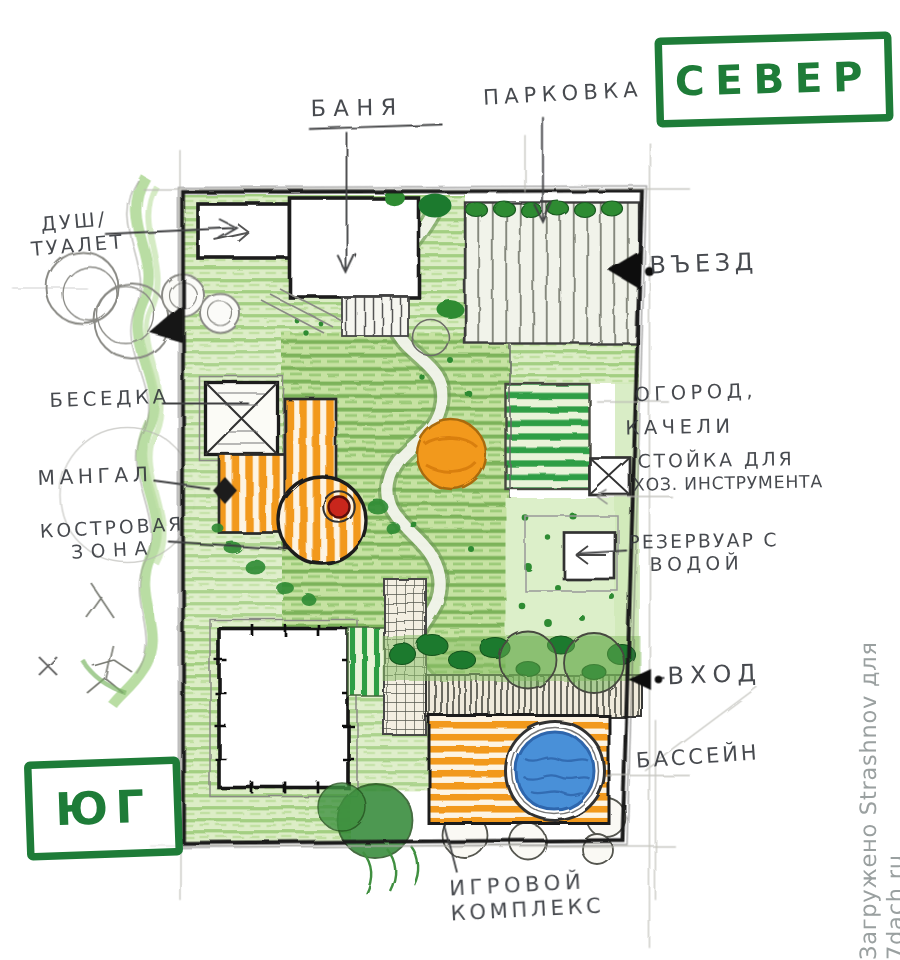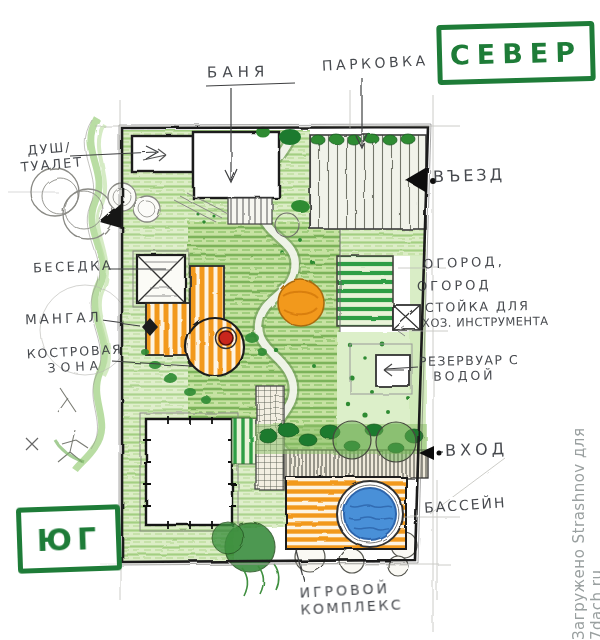--- a/index.html
+++ b/index.html
@@ -298,21 +298,21 @@
 
 <div class="lbl" style="left:25px;top:310px;font-size:13.5px;letter-spacing:3px;transform:rotate(-2deg);">МАНГАЛ</div>
 
 <div class="lbl" style="left:27px;top:344px;font-size:12.5px;letter-spacing:2px;transform:rotate(-3deg);">
   <span>КОСТРОВАЯ</span>
   <span style="margin-left:20px;letter-spacing:5px;">ЗОНА</span>
 </div>
 
 <div class="lbl" style="left:423px;top:255px;font-size:13px;letter-spacing:3px;transform:rotate(-2deg);">ОГОРОД,</div>
 
-<div class="lbl" style="left:417px;top:278px;font-size:13px;letter-spacing:3px;transform:rotate(-1deg);">ОГОРОД</div>
+<div class="lbl" style="left:417px;top:278px;font-size:13px;letter-spacing:3px;transform:rotate(-1deg);">КАЧЕЛИ</div>
 
 <div class="lbl" style="left:425px;top:299px;font-size:12.5px;letter-spacing:2px;transform:rotate(-1deg);">СТОЙКА ДЛЯ</div>
 
 <div class="lbl" style="left:422px;top:316px;font-size:11.5px;letter-spacing:0.5px;transform:rotate(-1deg);">ХОЗ. ИНСТРУМЕНТА</div>
 
 <div class="lbl" style="left:419px;top:353px;font-size:12.5px;letter-spacing:1.5px;transform:rotate(-1deg);">
   <span>РЕЗЕРВУАР С</span>
   <span style="margin-left:14px;letter-spacing:3px;">ВОДОЙ</span>
 </div>
 

